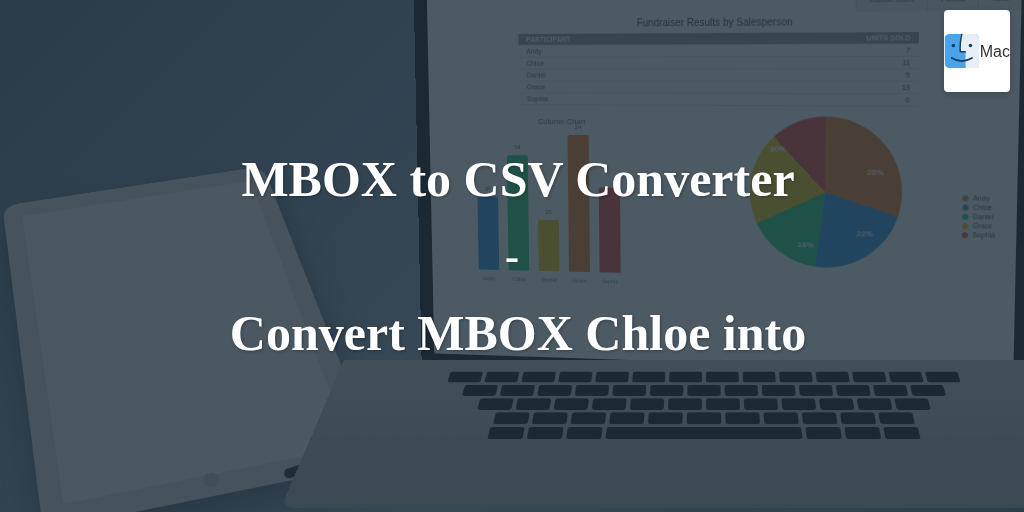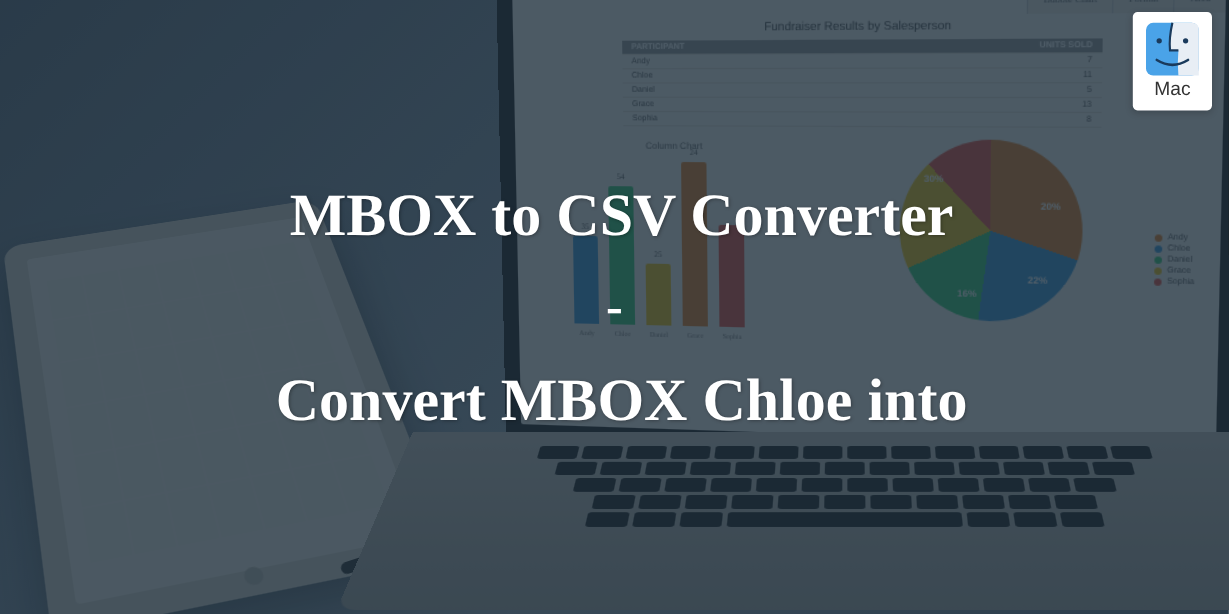--- a/index.html
+++ b/index.html
@@ -206,21 +206,20 @@
     }
     .mac-badge {
       position: absolute;
       top: 10px;
       right: 14px;
       width: 66px;
       height: 82px;
       background: #fff;
       border-radius: 4px;
       display: flex;
-      flex-direction: column;
       align-items: center;
       justify-content: center;
       box-shadow: 0 2px 6px rgba(0,0,0,0.2);
     }
     .mac-face {
       width: 46px;
       height: 46px;
       position: relative;
     }
     .mac-face svg { width: 100%; height: 100%; }

